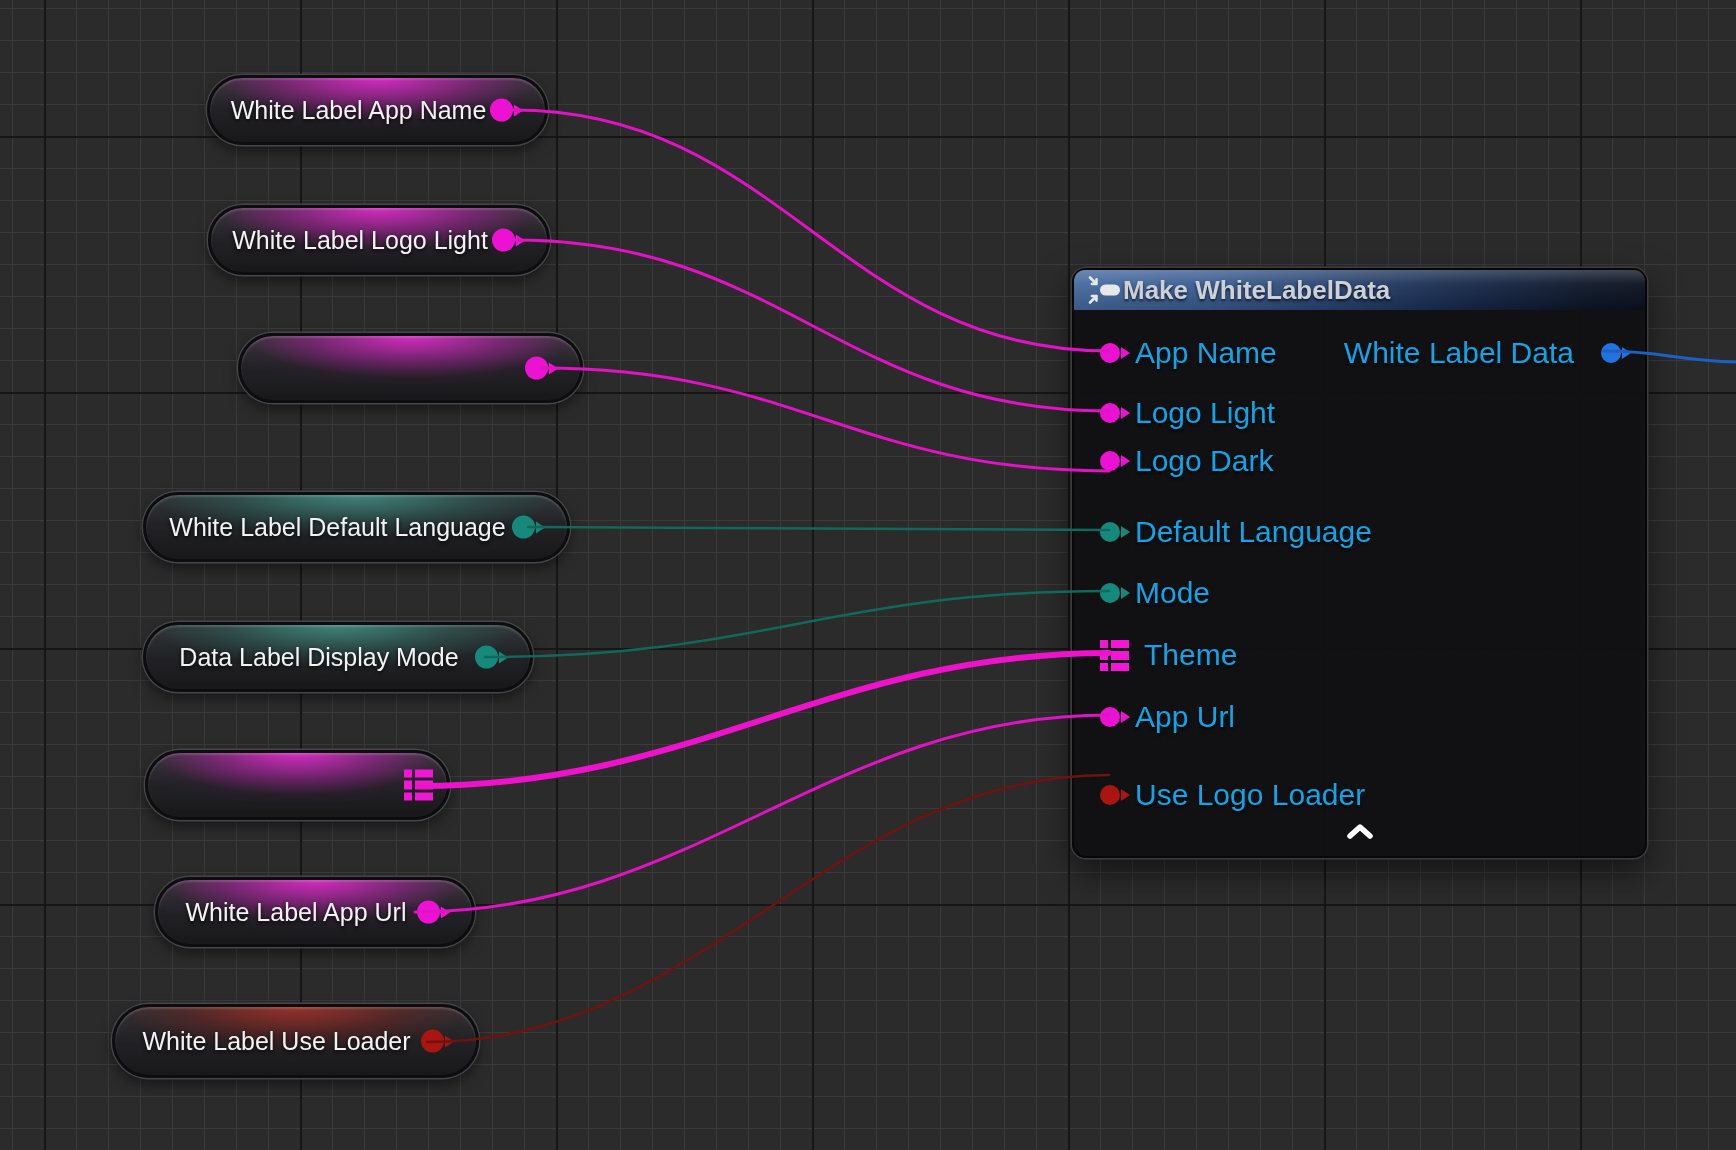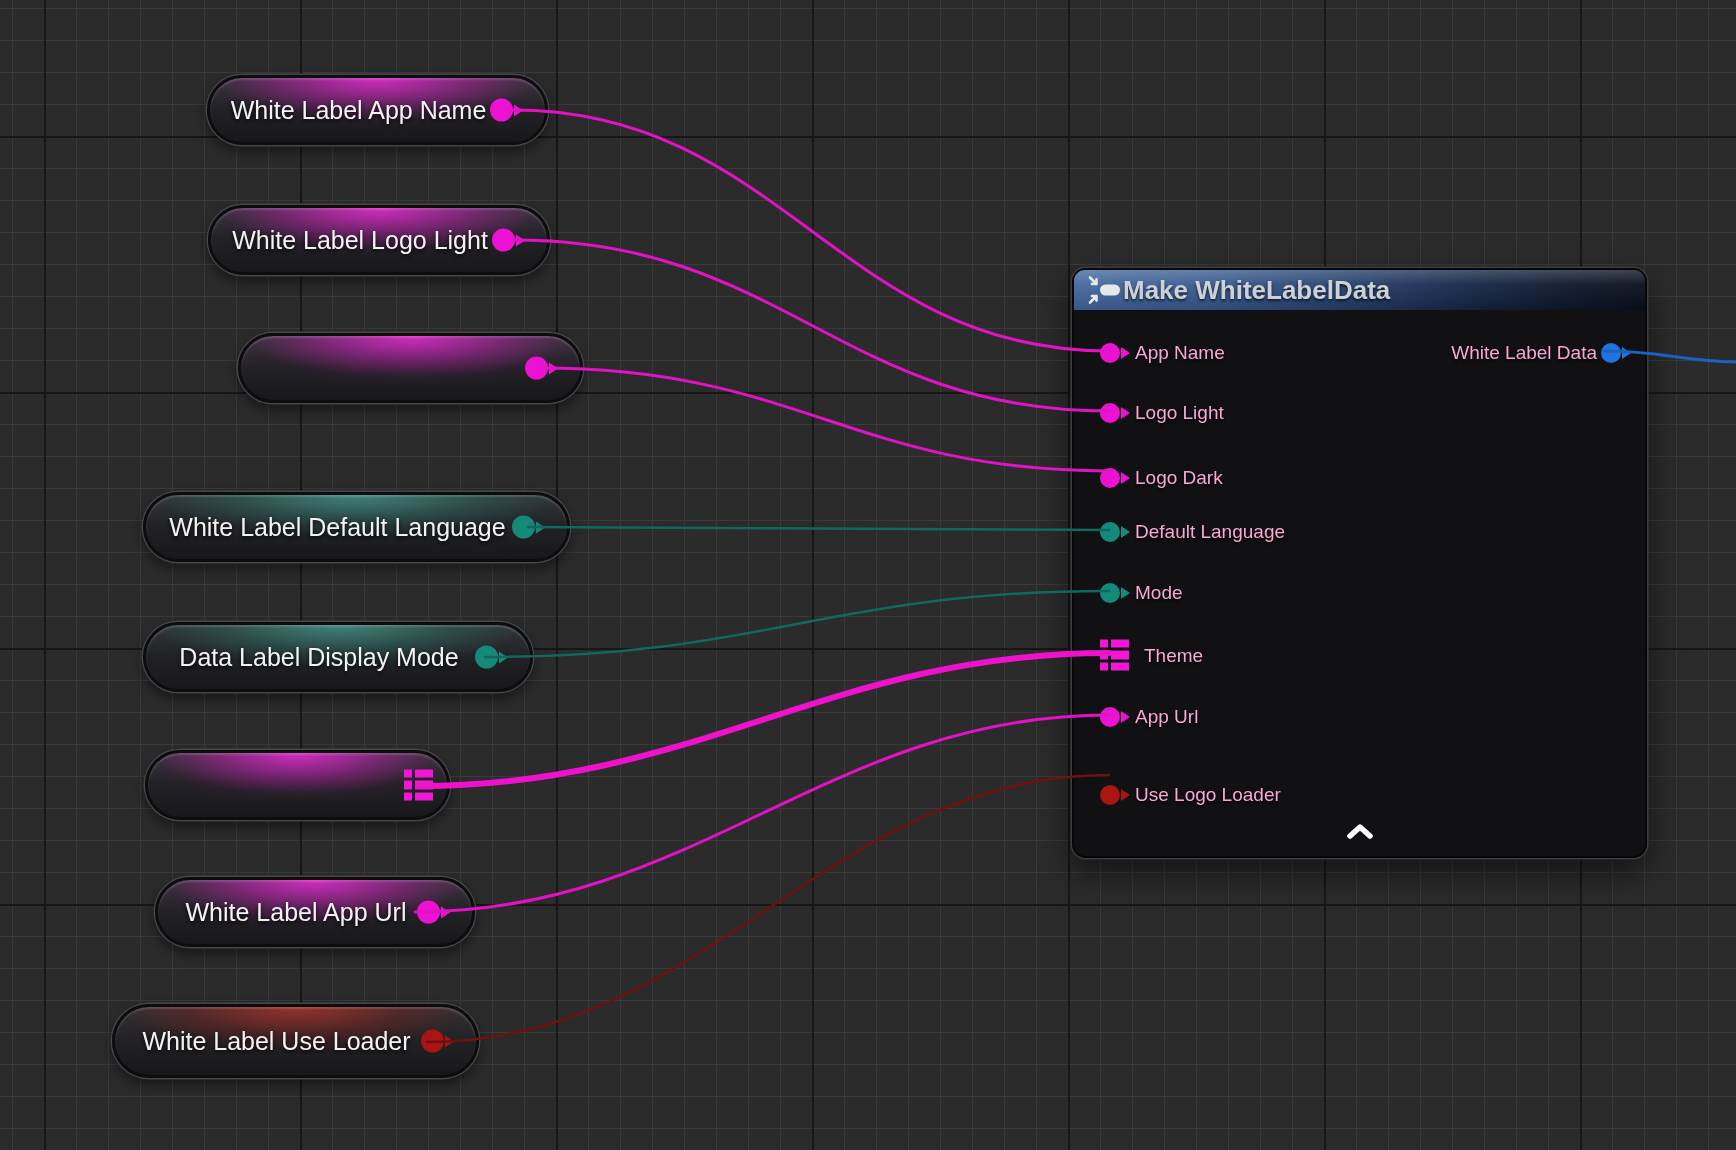--- a/index.html
+++ b/index.html
@@ -58,22 +58,22 @@
     box-shadow:0 0 0 1.5px #3d3d41, 0 14px 34px rgba(0,0,0,.55);
   }
   .mn-header{
     height:40px; border-radius:11px 11px 0 0; display:flex; align-items:center; padding:0 13px;
     background:
       linear-gradient(180deg, rgba(255,255,255,.22) 0%, rgba(255,255,255,.05) 35%, rgba(0,0,0,.15) 100%),
       linear-gradient(90deg,#44699f 0%,#3a5c90 22%,#27426e 46%,#152647 70%,#0c1527 90%,#0a101d 100%);
   }
   .mn-title{font-size:26px;font-weight:bold;color:#ccd1d9;text-shadow:0 2px 3px rgba(0,0,0,.7);white-space:nowrap;}
   .in-row{position:absolute;left:26px;display:flex;align-items:center;gap:15px;transform:translateY(-50%);}
-  .in-label{font-size:19px;color:#f9a8d4;white-space:nowrap;text-shadow:0 2px 3px rgba(0,0,0,.8);}
-  .out-row{position:absolute;right:24px;top:83px;display:flex;align-items:center;gap:4px;transform:translateY(-50%);}
+  .in-label{font-size:30px;color:#0ea5e9;white-space:nowrap;text-shadow:0 2px 3px rgba(0,0,0,.8);}
+  .out-row{position:absolute;right:24px;top:83px;display:flex;align-items:center;gap:27px;transform:translateY(-50%);}
   .collapse-btn{
     position:absolute;left:50%;bottom:10px;transform:translateX(-50%);
     background:none;border:none;padding:4px 10px;cursor:pointer;
   }
 </style>
 </head>
 <body>
 
 <div class="canvas">
 
@@ -141,21 +141,21 @@
 
     <div id="mn-inputs">
         <div class="in-row" style="top: 83px;">
           <span class="pin pin-magenta"></span>
           <span class="in-label">App Name</span>
         </div>
         <div class="in-row" style="top: 143px;">
           <span class="pin pin-magenta"></span>
           <span class="in-label">Logo Light</span>
         </div>
-        <div class="in-row" style="top: 208px;">
+        <div class="in-row" style="top: 191px;">
           <span class="pin pin-magenta"></span>
           <span class="in-label">Logo Dark</span>
         </div>
         <div class="in-row" style="top: 262px;">
           <span class="pin pin-teal"></span>
           <span class="in-label">Default Language</span>
         </div>
         <div class="in-row" style="top: 323px;">
           <span class="pin pin-teal"></span>
           <span class="in-label">Mode</span>

